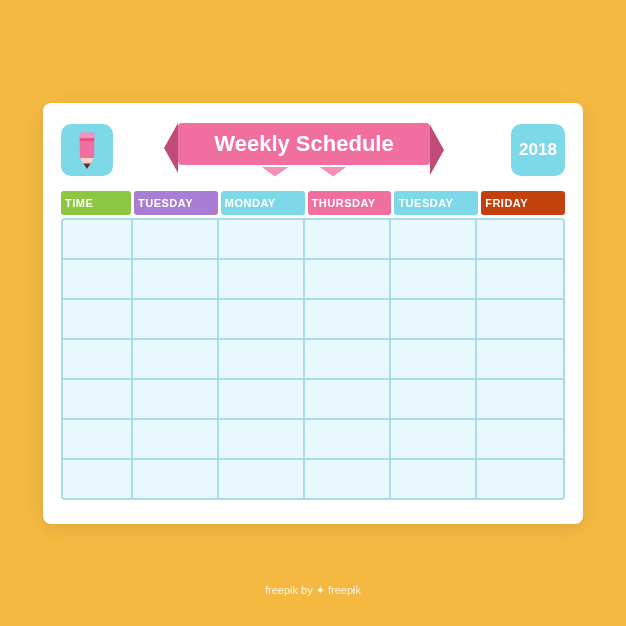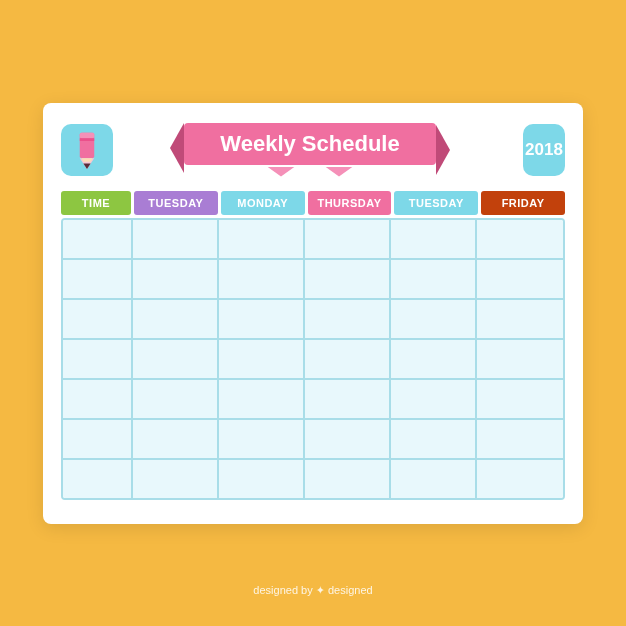--- a/index.html
+++ b/index.html
@@ -117,21 +117,21 @@
 
     .tail {
       width: 28px;
       height: 10px;
       background: #F590B8;
       clip-path: polygon(0 0, 100% 0, 50% 100%);
     }
 
     
     .year-box {
-      width: 42px;
+      width: 54px;
       height: 52px;
       background: #7DD8E8;
       border-radius: 10px;
       display: flex;
       align-items: center;
       justify-content: center;
       flex-shrink: 0;
       margin-left: 16px;
     }
 
@@ -144,21 +144,21 @@
     
     .col-headers {
       display: grid;
       grid-template-columns: 70px repeat(5, 1fr);
       gap: 3px;
       margin-bottom: 3px;
     }
 
     .col-header {
       padding: 6px 4px;
-      text-align: center;
+      text-align: left;
       color: #fff;
       font-size: 11px;
       font-weight: bold;
       border-radius: 3px;
       letter-spacing: 0.5px;
     }
 
     .col-time { background: #8DC641; }
     .col-monday { background: #7DD8E8; }
     .col-tuesday { background: #A97DD4; }
@@ -313,15 +313,15 @@
       <div class="table-cell"></div>
       <div class="table-cell"></div>
       <div class="table-cell"></div>
       <div class="table-cell"></div>
     </div>
   </div>
 </div>
 
 <div style="position:absolute; bottom: 28px; left:0; right:0; text-align:center;">
   <span style="color:#fff; font-size:11px; opacity:0.85;">
-    designed by ✦ designed
+    freepik by ✦ freepik
   </span>
 </div>
 
 </body></html>

